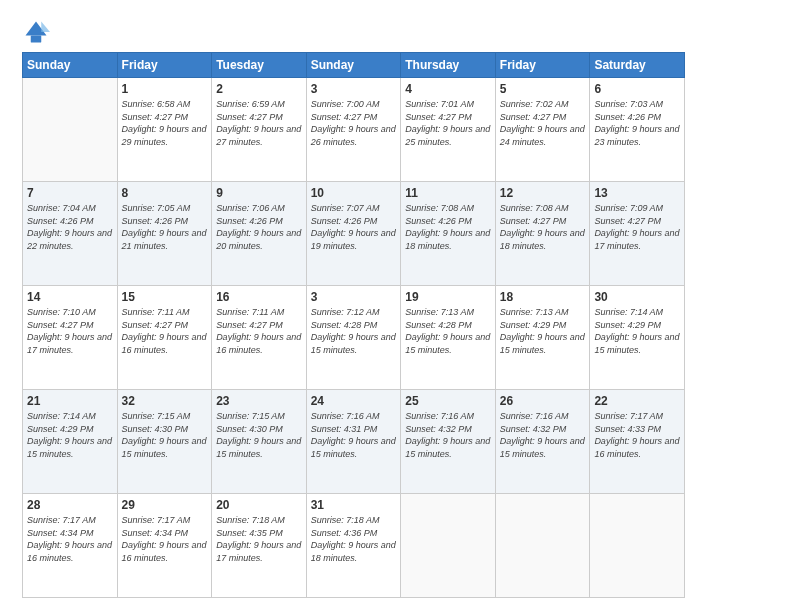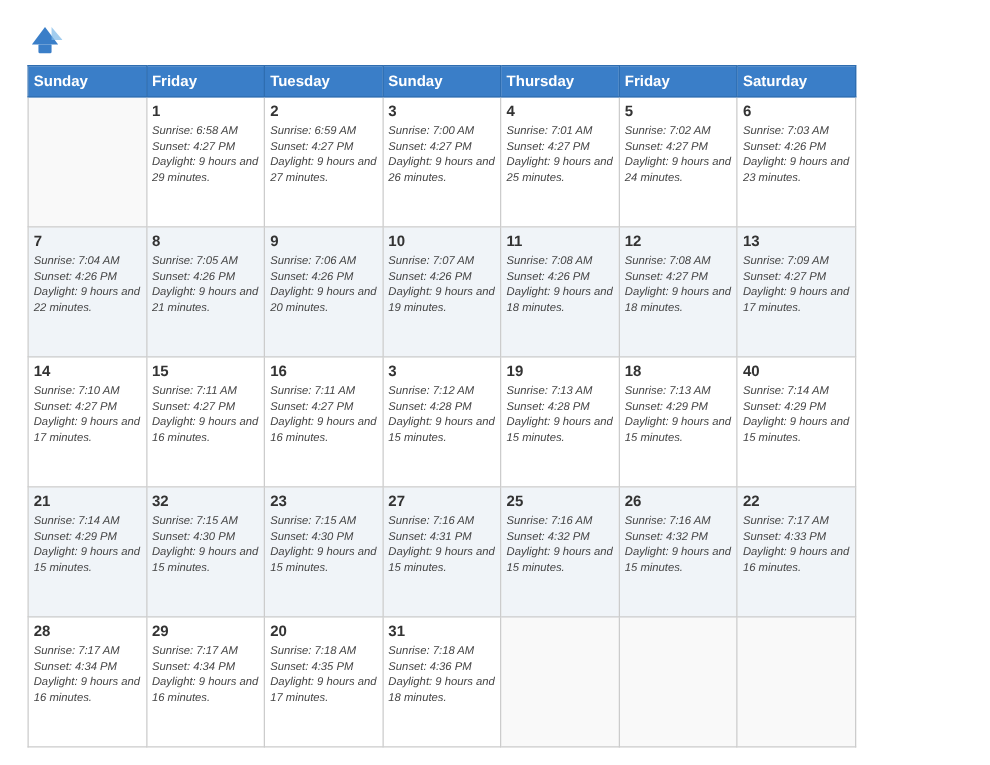--- a/index.html
+++ b/index.html
@@ -222,39 +222,39 @@
           </td>
           <td>
             <span class="day-number">19</span>
             <div class="day-detail">Sunrise: 7:13 AM<br>Sunset: 4:28 PM<br>Daylight: 9 hours and 15 minutes.</div>
           </td>
           <td>
             <span class="day-number">18</span>
             <div class="day-detail">Sunrise: 7:13 AM<br>Sunset: 4:29 PM<br>Daylight: 9 hours and 15 minutes.</div>
           </td>
           <td>
-            <span class="day-number">40</span>
+            <span class="day-number">30</span>
             <div class="day-detail">Sunrise: 7:14 AM<br>Sunset: 4:29 PM<br>Daylight: 9 hours and 15 minutes.</div>
           </td>
         </tr>
         <tr class="row-shaded">
           <td>
             <span class="day-number">21</span>
             <div class="day-detail">Sunrise: 7:14 AM<br>Sunset: 4:29 PM<br>Daylight: 9 hours and 15 minutes.</div>
           </td>
           <td>
             <span class="day-number">32</span>
             <div class="day-detail">Sunrise: 7:15 AM<br>Sunset: 4:30 PM<br>Daylight: 9 hours and 15 minutes.</div>
           </td>
           <td>
             <span class="day-number">23</span>
             <div class="day-detail">Sunrise: 7:15 AM<br>Sunset: 4:30 PM<br>Daylight: 9 hours and 15 minutes.</div>
           </td>
           <td>
-            <span class="day-number">27</span>
+            <span class="day-number">24</span>
             <div class="day-detail">Sunrise: 7:16 AM<br>Sunset: 4:31 PM<br>Daylight: 9 hours and 15 minutes.</div>
           </td>
           <td>
             <span class="day-number">25</span>
             <div class="day-detail">Sunrise: 7:16 AM<br>Sunset: 4:32 PM<br>Daylight: 9 hours and 15 minutes.</div>
           </td>
           <td>
             <span class="day-number">26</span>
             <div class="day-detail">Sunrise: 7:16 AM<br>Sunset: 4:32 PM<br>Daylight: 9 hours and 15 minutes.</div>
           </td>

